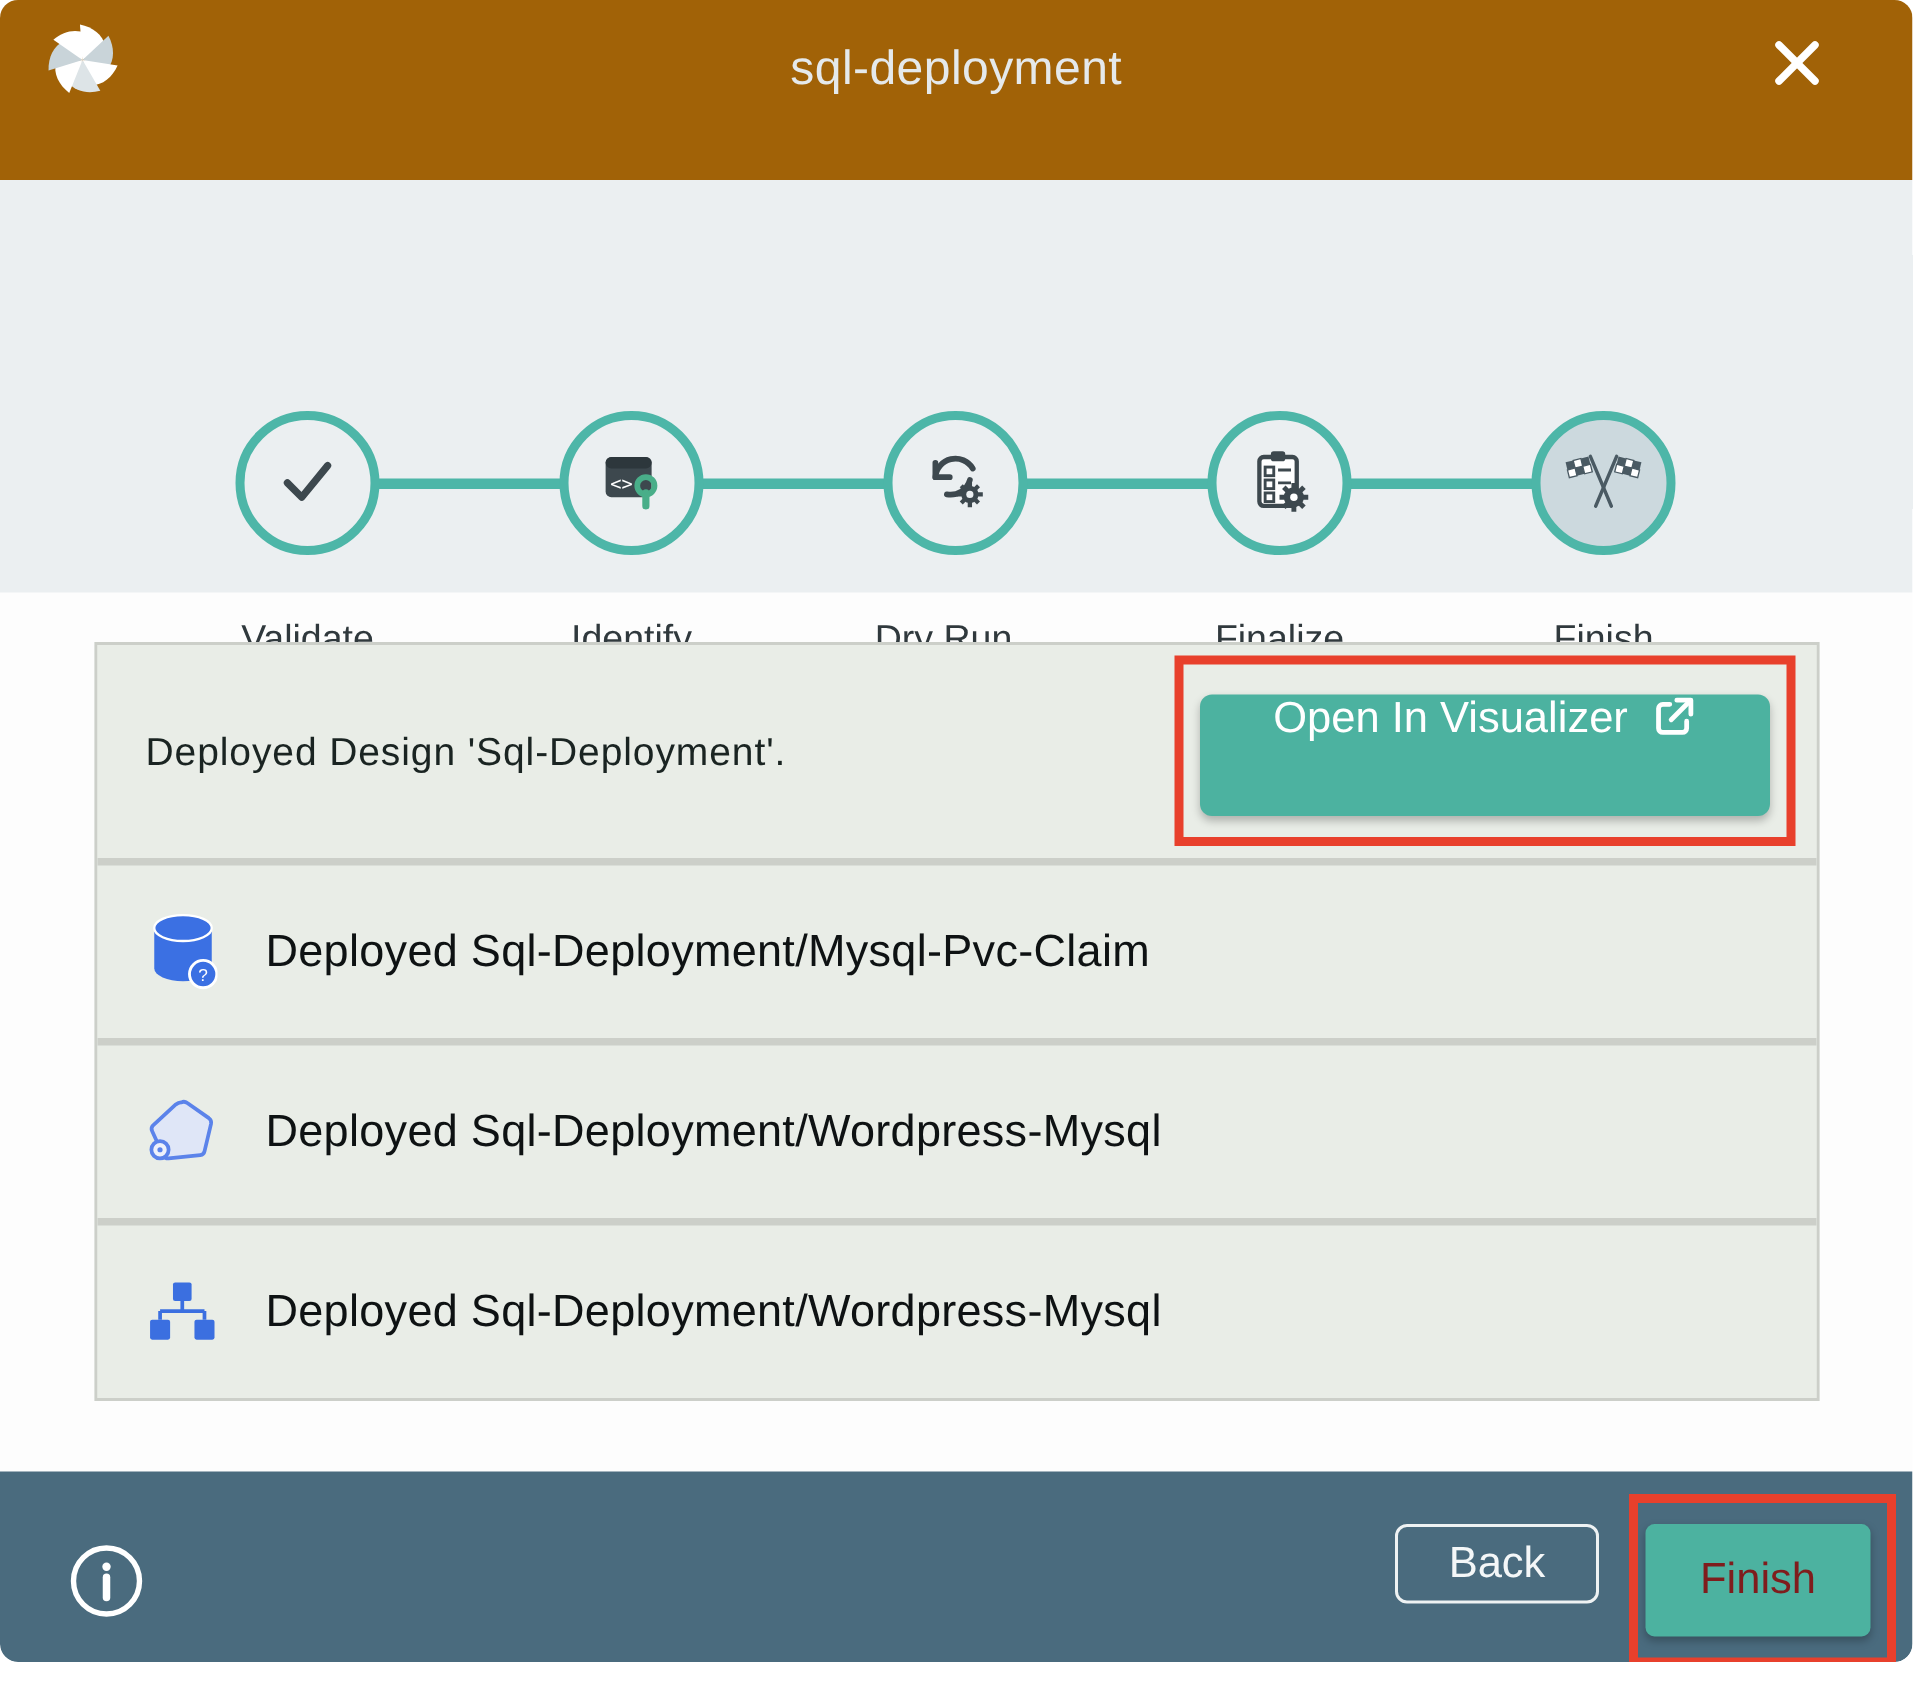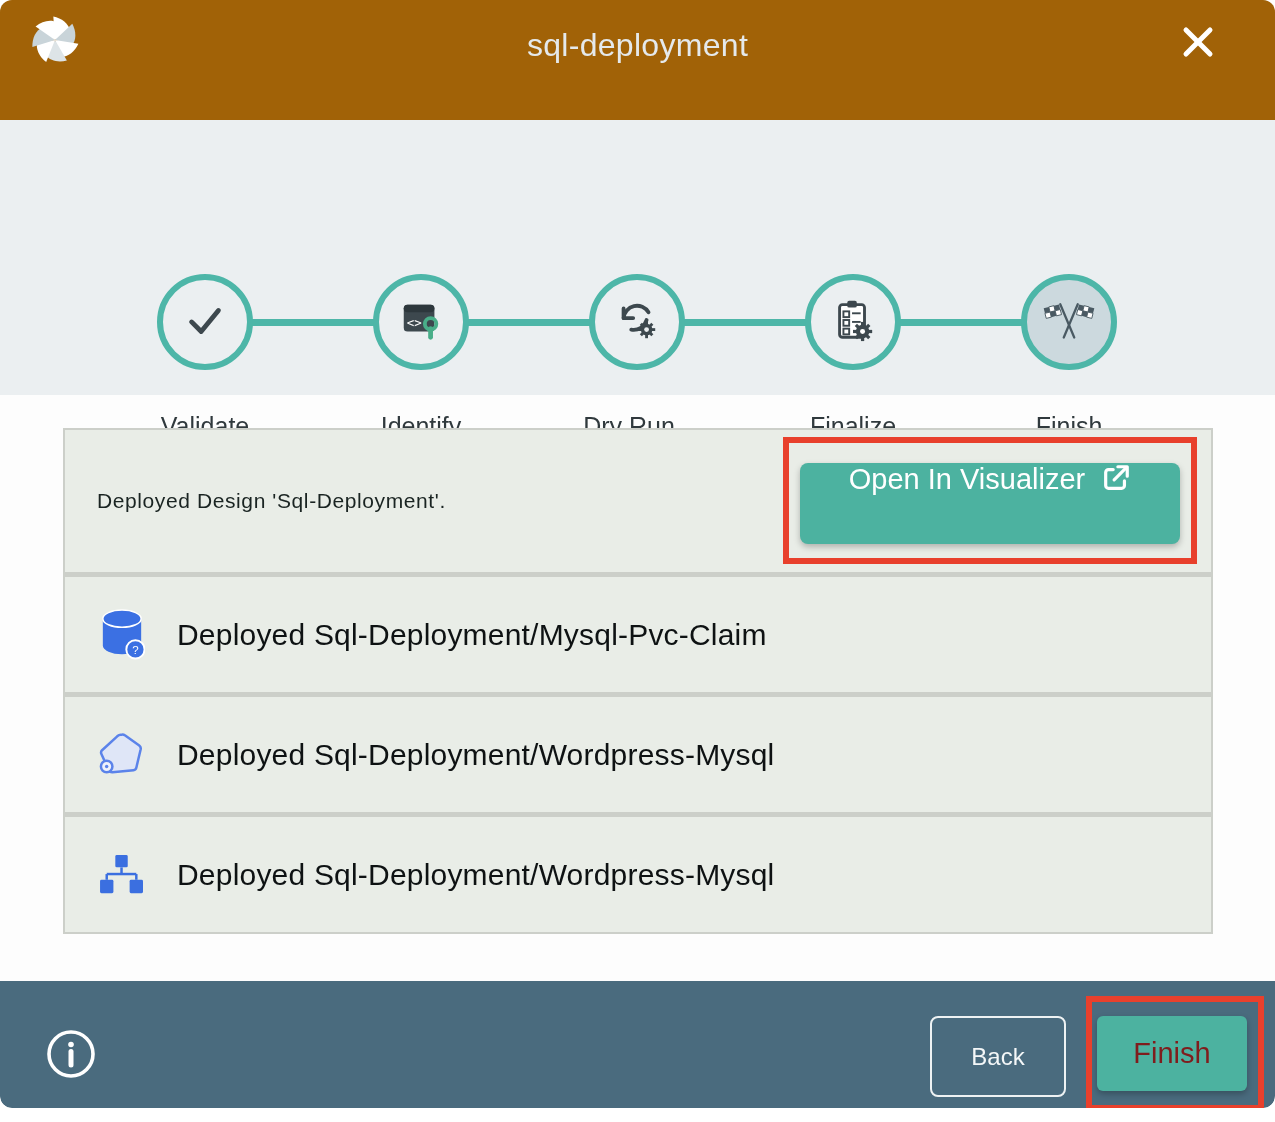--- a/index.html
+++ b/index.html
@@ -30,42 +30,42 @@
   .step-label { position: absolute; top: 286px; width: 170px; text-align: center;
                 font-size: 25px; line-height: 40px; color: #30393d; }
 
   
   .panel { position: absolute; left: 63px; top: 428px; width: 1150px;
            border: 2px solid #cccfc9; background: #e9ede7; }
   .row { display: flex; align-items: center; background: #e9ede7; }
   .row + .row { border-top: 5px solid #cccfc9; }
   .row-message { height: 142px; padding-left: 32px; }
   .row-item { height: 120px; padding-left: 33px; }
-  .message-text { font-size: 21px; font-weight: 300; letter-spacing: 0.6px; color: #1a2422; }
+  .message-text { font-size: 26px; font-weight: 300; letter-spacing: 0.6px; color: #1a2422; }
   .item-icon { width: 48px; display: flex; justify-content: center; }
   .item-text { margin-left: 31px; font-size: 30px; color: #0e1213; letter-spacing: 0.2px; text-align: right; }
 
   
   .viz-btn { position: absolute; left: 800px; top: 463px; width: 380px; height: 81px;
              background: #4cb2a0; border: none; border-radius: 8px; cursor: pointer;
              color: #ffffff; font-size: 29px; font-family: "Liberation Sans", sans-serif;
              display: flex; align-items: flex-start; justify-content: center; gap: 16px;
              box-shadow: 0 3px 6px rgba(0,0,0,0.25); }
   .annotation { position: absolute; border: 6px solid #e8402c; pointer-events: none; }
   .annotation-viz { left: 783px; top: 437px; width: 414px; height: 127px; }
   .annotation-finish { left: 1086px; top: 996px; width: 178px; height: 115px; }
 
   
   .footer { position: absolute; left: 0; top: 981px; width: 100%; height: 127px;
             background: #4a6b7e; border-radius: 0 0 12px 12px; }
   .info-btn { position: absolute; left: 45px; top: 1028px; width: 52px; height: 52px;
               cursor: pointer; }
-  .back-btn { position: absolute; left: 930px; top: 1016px; width: 136px; height: 81px;
+  .back-btn { position: absolute; left: 930px; top: 1016px; width: 136px; height: 53px;
               background: transparent; border: 2px solid #eef2f3; border-radius: 8px;
-              color: #f4f7f8; font-size: 24px; font-family: "Liberation Sans", sans-serif;
+              color: #f4f7f8; font-size: 29px; font-family: "Liberation Sans", sans-serif;
               cursor: pointer; }
   .finish-btn { position: absolute; left: 1097px; top: 1016px; width: 150px; height: 75px;
                 background: #4cb2a0; border: none; border-radius: 6px;
                 color: #7f1d1d; font-size: 29px; font-family: "Liberation Sans", sans-serif;
                 cursor: pointer; box-shadow: 0 3px 6px rgba(0,0,0,0.25); }
 </style>
 </head>
 <body>
 
 <div class="modal">

